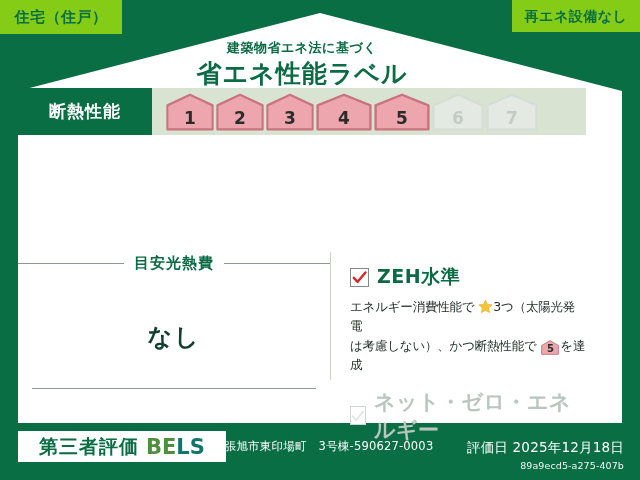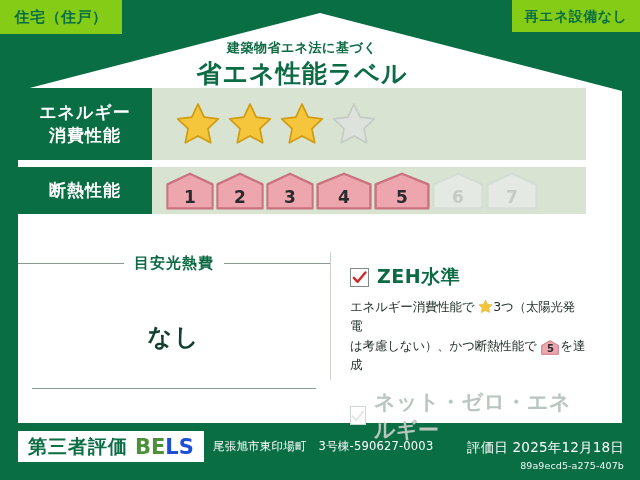--- a/index.html
+++ b/index.html
@@ -107,26 +107,26 @@
     width:19px;height:19px;border:1.5px solid #cfd8d2;background:#fff;
     display:flex;align-items:center;justify-content:center;box-sizing:border-box;
   }
   .chk-off svg{width:14px;height:14px;opacity:.45;}
   .nze-label{color:#b9c6bd;font-size:21px;font-weight:bold;letter-spacing:0.5px;}
 
   
   .footer{position:absolute;left:0;bottom:0;width:640px;height:57px;}
   .bels-box{
     position:absolute;left:18px;top:8px;height:31px;background:#ffffff;
-    display:flex;align-items:center;padding:0 10px;box-sizing:border-box;
+    display:flex;align-items:center;padding:0 21px;box-sizing:border-box;
   }
   .bels-jp{color:#0a6e44;font-size:19px;font-weight:bold;letter-spacing:1px;}
   .bels-en{font-size:21px;font-weight:bold;letter-spacing:0px;margin-left:7px;}
   .bels-en .b1{color:#4e8f3e;}
-  .bels-en .b2{color:#1d4ed8;}
+  .bels-en .b2{color:#0f766e;}
   .addr{
     position:absolute;left:213px;top:16px;color:#ffffff;
     font-size:11.5px;letter-spacing:0.2px;
   }
   .addr .sep{display:inline-block;width:12px;}
   .date-wrap{position:absolute;right:16px;top:16px;text-align:right;color:#ffffff;}
   .date-line{font-size:13.5px;letter-spacing:0.2px;}
   .uid{font-size:9.5px;margin-top:3px;letter-spacing:0.1px;opacity:.95;}
 </style>
 </head>
@@ -141,40 +141,20 @@
 
 <div class="card"></div>
 
 <div class="card-title-wrap">
   <div class="card-title-small">建築物省エネ法に基づく</div>
   <div class="card-title-big">省エネ性能ラベル</div>
 </div>
 
 <div class="perf-block">
 
-  <div class="perf-row">
-    <div class="perf-label">
-      <span>エネルギー</span>
-      <span>消費性能</span>
-    </div>
-    <div class="perf-value stars" id="star-row">
-        <svg viewBox="0 0 24 24" class="star">
-          <path d="M12 1.6 L15.2 8.4 L22.6 9.3 L17.2 14.4 L18.6 21.8 L12 18.2 L5.4 21.8 L6.8 14.4 L1.4 9.3 L8.8 8.4 Z" fill="#f5c63c" stroke="#cf9c12" stroke-width="0.9" stroke-linejoin="round"></path>
-        </svg>
-        <svg viewBox="0 0 24 24" class="star">
-          <path d="M12 1.6 L15.2 8.4 L22.6 9.3 L17.2 14.4 L18.6 21.8 L12 18.2 L5.4 21.8 L6.8 14.4 L1.4 9.3 L8.8 8.4 Z" fill="#f5c63c" stroke="#cf9c12" stroke-width="0.9" stroke-linejoin="round"></path>
-        </svg>
-        <svg viewBox="0 0 24 24" class="star">
-          <path d="M12 1.6 L15.2 8.4 L22.6 9.3 L17.2 14.4 L18.6 21.8 L12 18.2 L5.4 21.8 L6.8 14.4 L1.4 9.3 L8.8 8.4 Z" fill="#f5c63c" stroke="#cf9c12" stroke-width="0.9" stroke-linejoin="round"></path>
-        </svg>
-        <svg viewBox="0 0 24 24" class="star">
-          <path d="M12 1.6 L15.2 8.4 L22.6 9.3 L17.2 14.4 L18.6 21.8 L12 18.2 L5.4 21.8 L6.8 14.4 L1.4 9.3 L8.8 8.4 Z" fill="#dde2dd" stroke="#c4ccc4" stroke-width="0.9" stroke-linejoin="round"></path>
-        </svg>
-      </div>
-  </div>
 
   <div class="perf-row">
     <div class="perf-label short">
       <span>断熱性能</span>
     </div>
     <div class="perf-value grades" id="grade-row">
         <div class="grade" style="width: 48px;">
           <svg viewBox="0 0 56 40" preserveAspectRatio="none">
             <path d="M1.6 13 L28 1.8 L54.4 13 L54.4 38.4 L1.6 38.4 Z" fill="#eda6ad" stroke="#c9737f" stroke-width="2.4" stroke-linejoin="round"></path>
           </svg>

